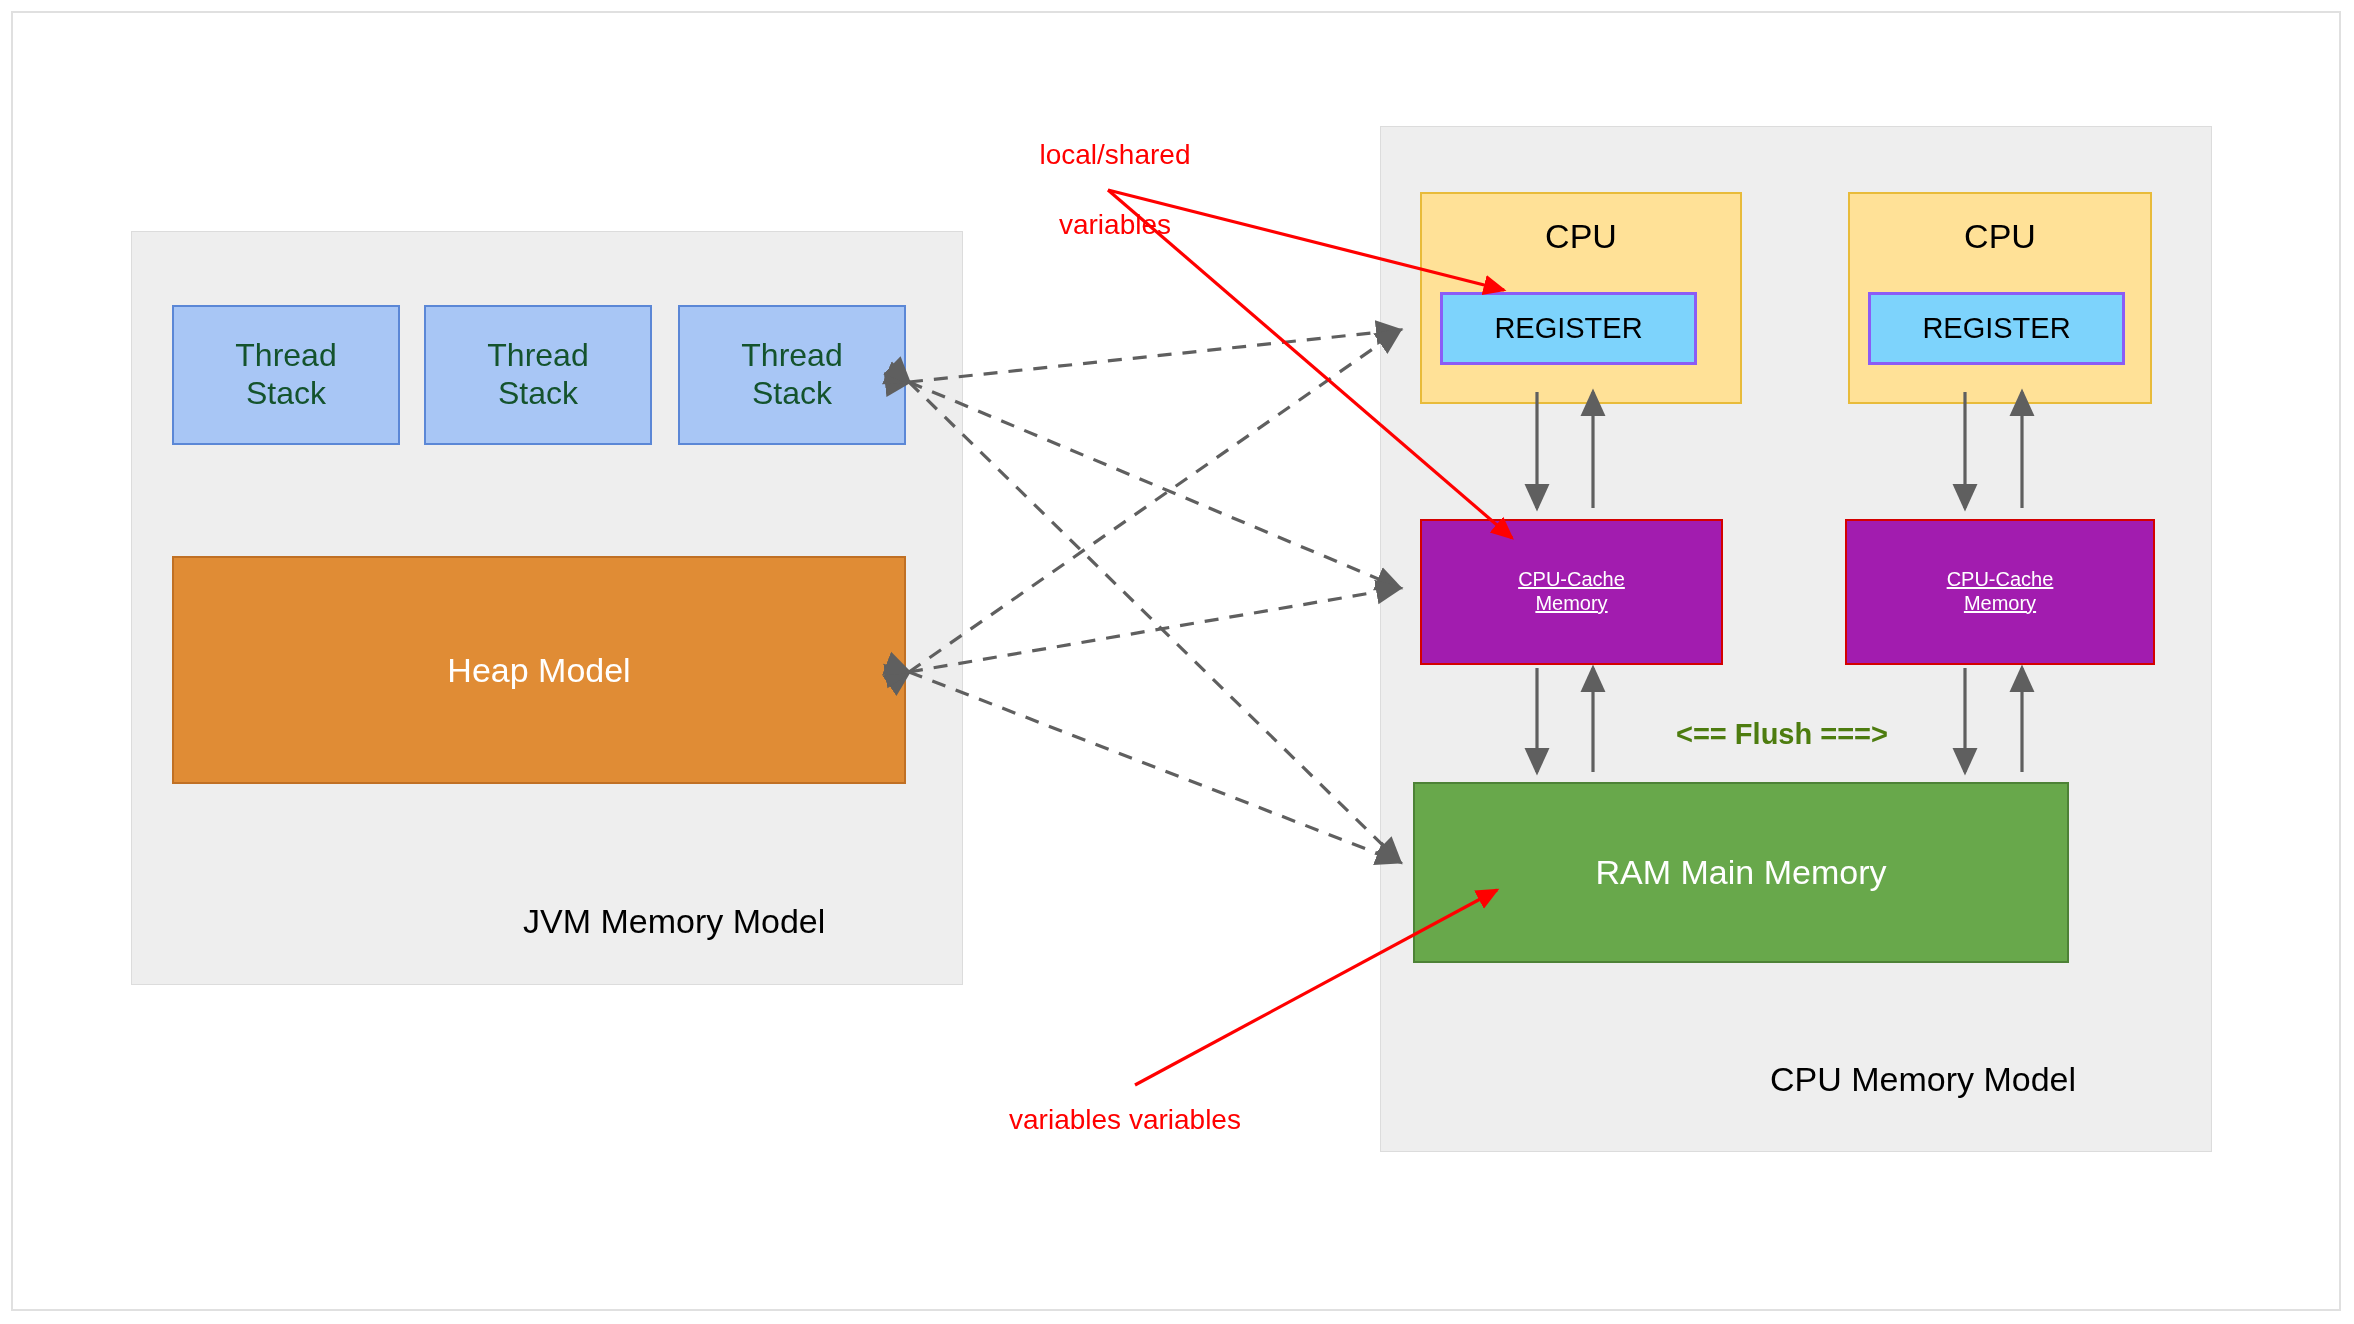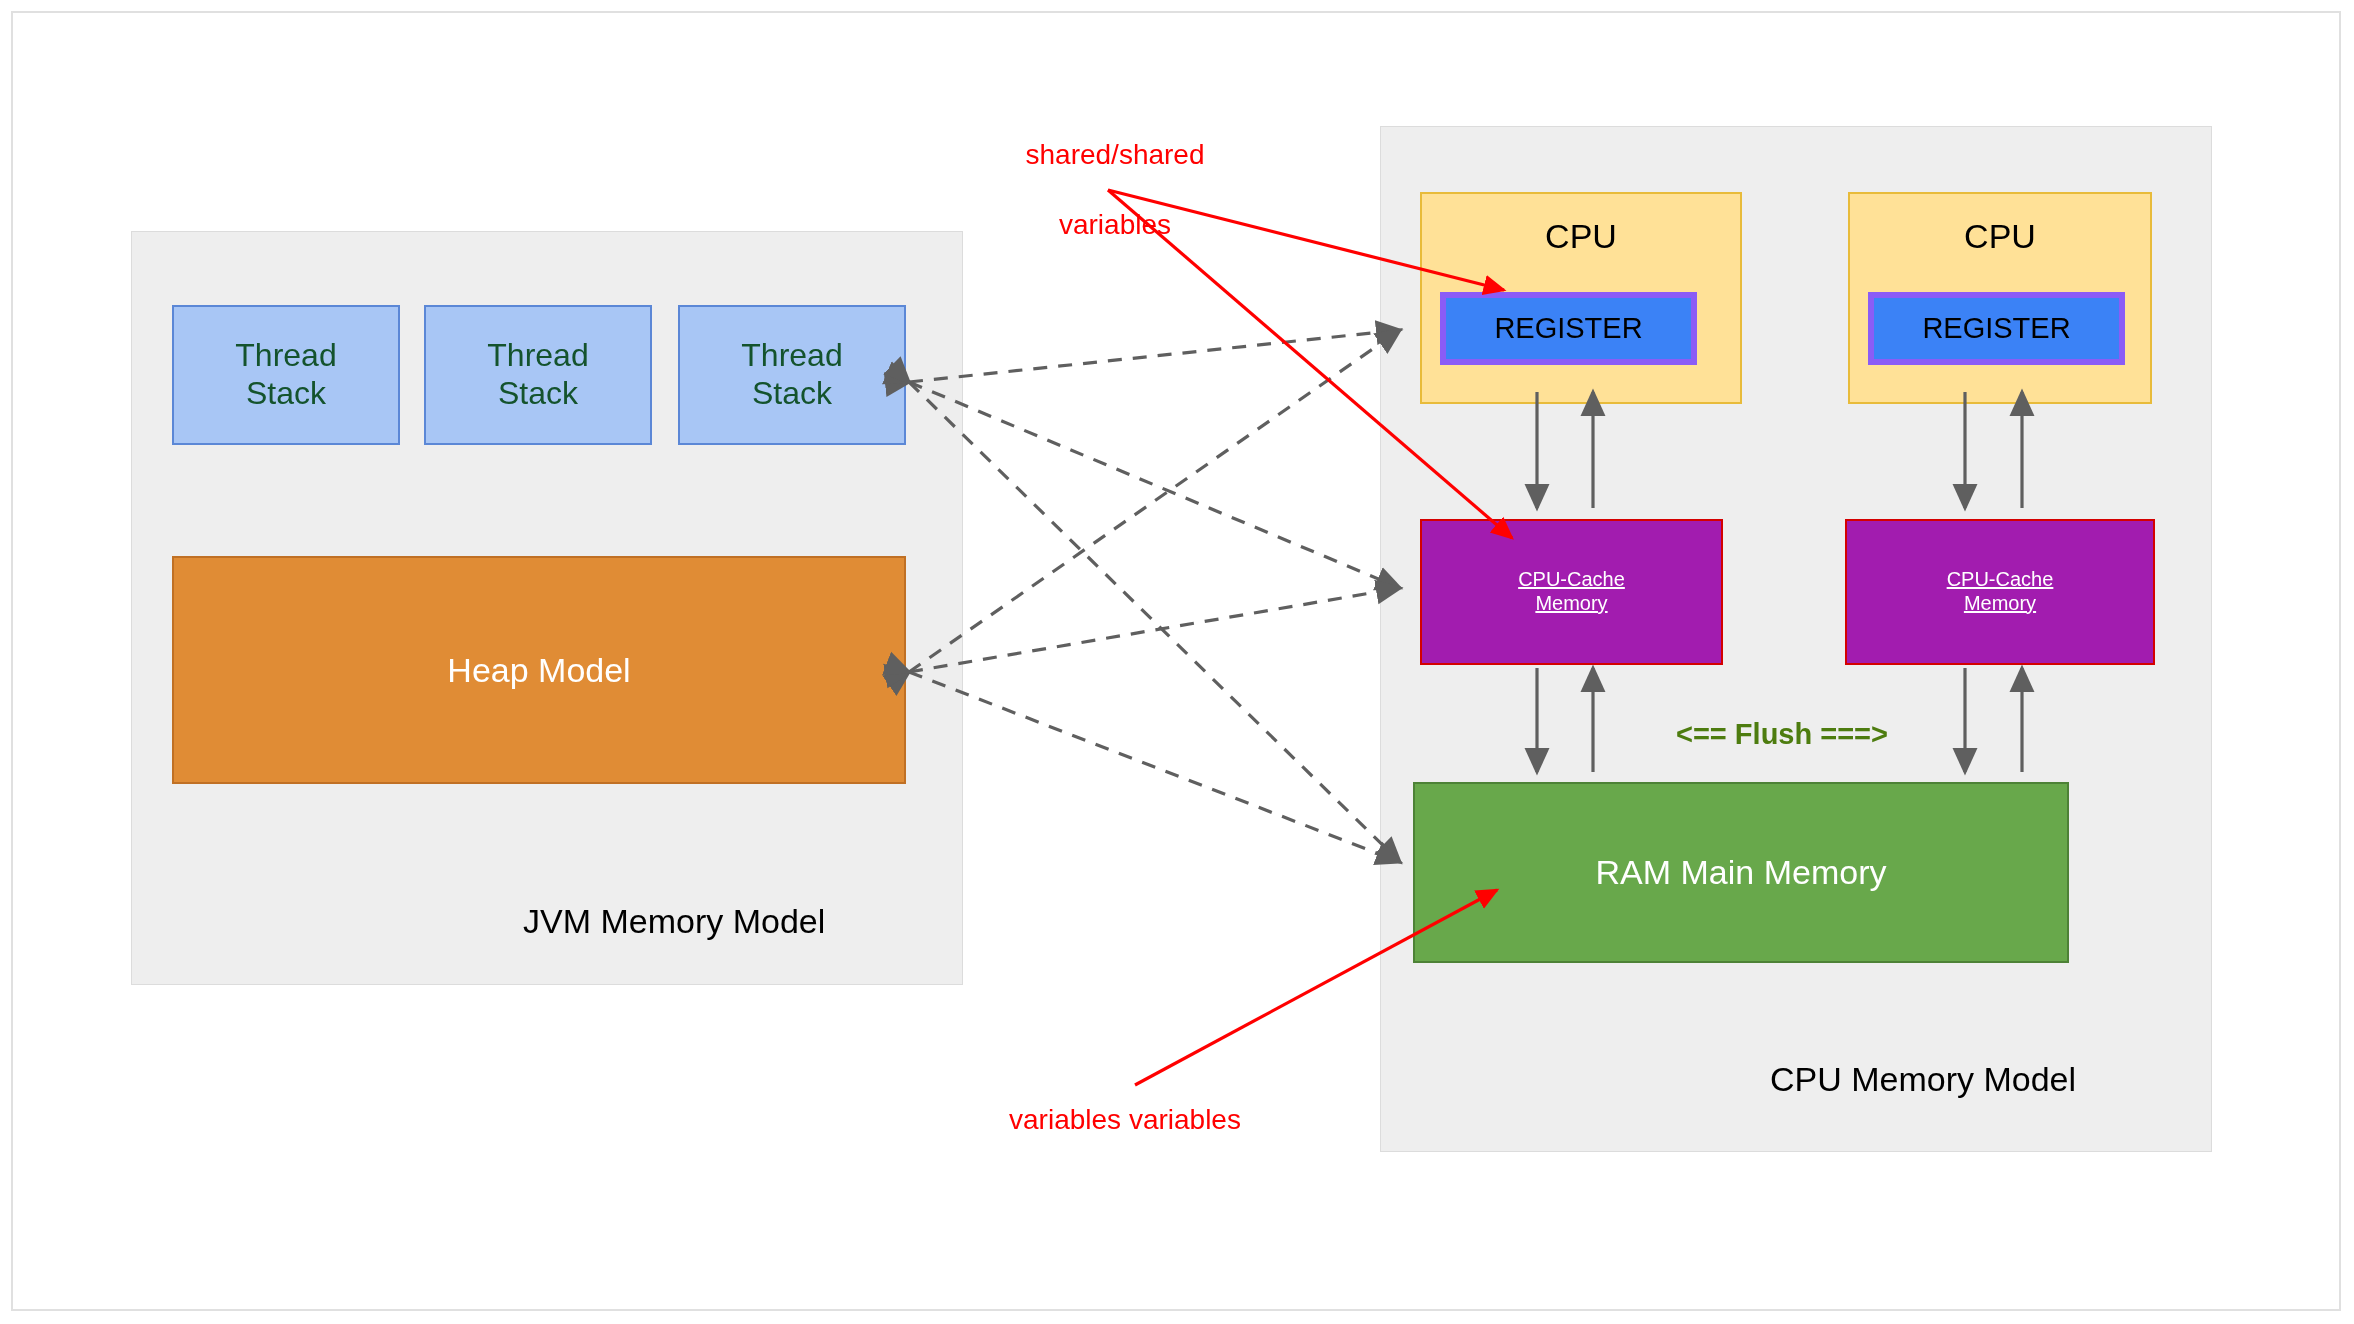--- a/index.html
+++ b/index.html
@@ -9,21 +9,21 @@
   .frame{position:absolute;left:11px;top:11px;width:2330px;height:1300px;border:2px solid #e0e0e0;box-sizing:border-box;background:#fff;}
 
   .group{position:absolute;background:#eeeeee;border:1px solid #dcdcdc;box-sizing:border-box;}
   .group-label{position:absolute;font-size:34px;color:#000;white-space:nowrap;}
 
   .box{position:absolute;box-sizing:border-box;display:flex;align-items:center;justify-content:center;text-align:center;line-height:1.18;}
 
   .thread-stack{background:#a8c6f5;border:2px solid #5b87d6;color:#14532d;font-size:32px;}
   .heap{background:#e08c35;border:2px solid #c07024;color:#ffffff;font-size:34px;}
   .cpu{background:#ffe197;border:2px solid #e8bb3a;color:#000;font-size:34px;align-items:flex-start;padding-top:22px;}
-  .register{background:#3b82f6;border:6px solid #8b5cf6;color:#000;font-size:29px;}
+  .register{background:#7dd3fc;border:3px solid #8b5cf6;color:#000;font-size:29px;}
   .cache{background:#a21caf;border:2px solid #d40000;color:#ffffff;font-size:20px;text-decoration:underline;}
   .ram{background:#66a council;}
   .ram{background:#68a84b;border:2px solid #4d8236;color:#ffffff;font-size:34px;}
 
   .annot{position:absolute;color:#ff0000;font-size:28px;text-align:center;line-height:1.25;white-space:pre-line;}
   .flush{position:absolute;color:#4d7c0f;font-size:29px;font-weight:bold;white-space:nowrap;}
 
   svg.overlay{position:absolute;left:0;top:0;width:2354px;height:1324px;pointer-events:none;}
 </style>
 </head>
@@ -91,21 +91,21 @@
     </span>
   </div>
 
   <div class="flush" style="left:1676px;top:718px;">&lt;== Flush ===&gt;</div>
 
   <div class="box ram" style="left:1413px;top:782px;width:656px;height:181px;">
     <span>RAM Main Memory</span>
   </div>
 
   <div class="annot" style="left:1000px;top:102px;width:230px;">
-    <span>shared/shared</span><br>
+    <span>local/shared</span><br>
     <span>variables</span>
   </div>
 
   <div class="annot" style="left:1000px;top:1102px;width:250px;">variables variables</div>
 
   <svg class="overlay" viewBox="0 0 2354 1324">
     <defs>
       <marker id="grayArrow" markerWidth="9" markerHeight="9" refX="7.5" refY="4.5" orient="auto">
         <path d="M0,0.6 L8.6,4.5 L0,8.4 z" fill="#5f5f5f"></path>
       </marker>

